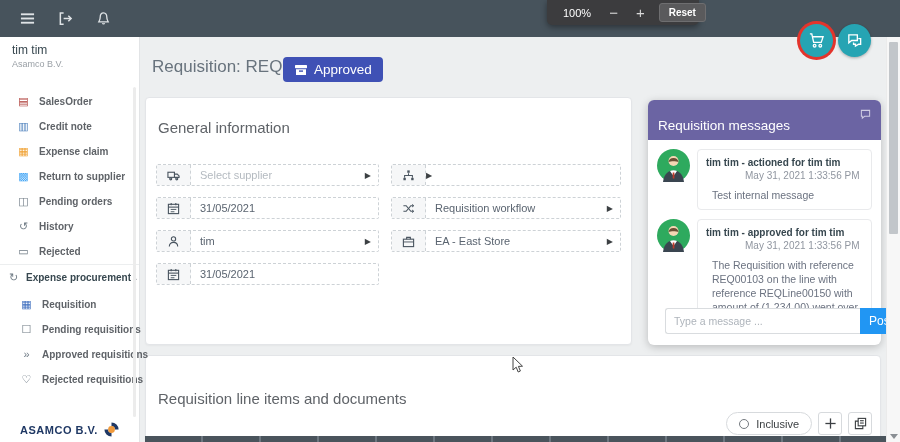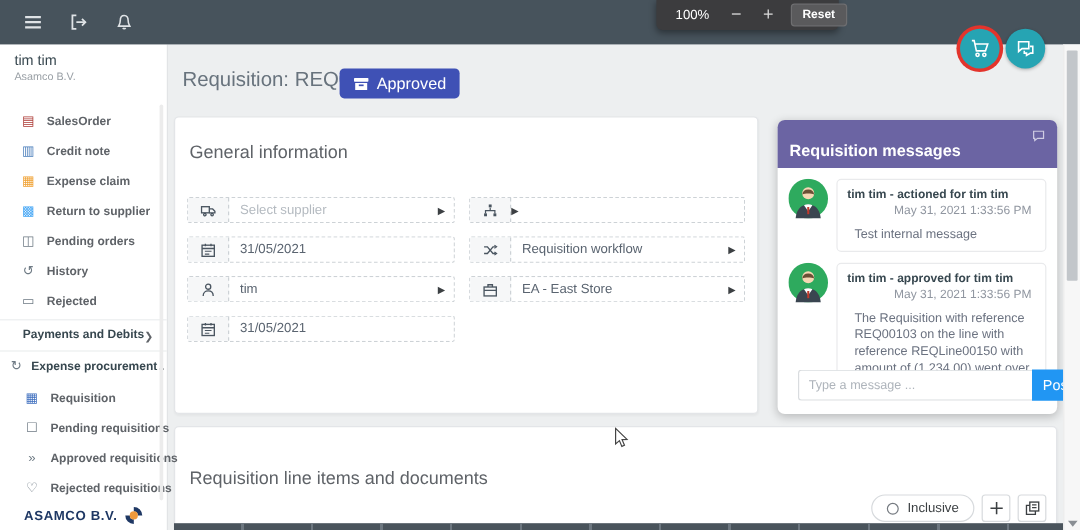--- a/index.html
+++ b/index.html
@@ -70,21 +70,21 @@
   .f-arrow { display:flex; align-items:center; padding-right:7px; font-size:8px; color:#3c4043; }
   .col-l { left:10px; width:223px; }
   .col-r { left:245px; width:230px; }
   .row-1 { top:66px; } .row-2 { top:99px; } .row-3 { top:132px; } .row-4 { top:165px; }
 
   
   .msg-panel { position:absolute; left:648px; top:100px; width:233px; height:245px; background:#fff;
     border-radius:6px; box-shadow:0 2px 8px rgba(0,0,0,.22); z-index:3; }
   .msg-header { height:40px; background:#6b64a3; border-radius:6px 6px 0 0; position:relative;
     display:flex; align-items:flex-end; padding:0 0 7px 10px; }
-  .msg-header .card-title { color:#fff; font-weight:bold; font-size:13.5px;margin-top:41px; }
+  .msg-header .card-title { color:#fff; font-weight:normal; font-size:13.5px;margin-top:41px; }
   .msg-header-icon { position:absolute; right:10px; top:6px; color:#cfccе3; color:#cfcce3; }
   .msg-header-icon svg { width:11px; height:11px; }
   .msg-list { padding:9px 9px 0 9px; height:170px; overflow:hidden; }
   .msg-row { display:flex; margin-bottom:9px; }
   .avatar { width:33px; height:33px; flex:0 0 33px; margin-right:7px; }
   .msg-card { flex:1; border:1px solid #e9eaec; border-radius:4px; padding:7px 8px; min-width:0; }
   .msg-author { font-size:10px; font-weight:bold; color:#37474f; }
   .msg-time { font-size:10px; color:#9096a0; margin-top:2px;padding-left:39px; }
   .msg-body { font-size:10.5px; color:#6b7280; margin-top:7px; padding-left:6px; line-height:14px; }
   .msg-body.clamp { max-height:76px; overflow:hidden; }
@@ -197,24 +197,20 @@
       </div>
       <div class="nav-item">
         <span class="nav-icon" style="color:#6f7b85">↺</span>
         <span class="nav-label">History</span>
       </div>
       <div class="nav-item">
         <span class="nav-icon" style="color:#6f7b85">▭</span>
         <span class="nav-label">Rejected</span>
       </div>
     </div>
-    <div class="section-row" style="margin-top:2px">
-      <span class="nav-label">Payments and Debits</span>
-      <span class="chev">❯</span>
-    </div>
     <div class="section-row">
       <span class="nav-icon" style="color:#6f7b85; flex:0 0 13px; margin-right:6px; margin-left:-12px;">↻</span>
       <span class="nav-label">Expense procurement</span>
       <span class="chev">⌄</span>
     </div>
     <div style="margin-top:2px">
       <div class="nav-item sub-item">
         <span class="nav-icon" style="color:#3f6fbf">▦</span>
         <span class="nav-label">Requisition</span>
       </div>

